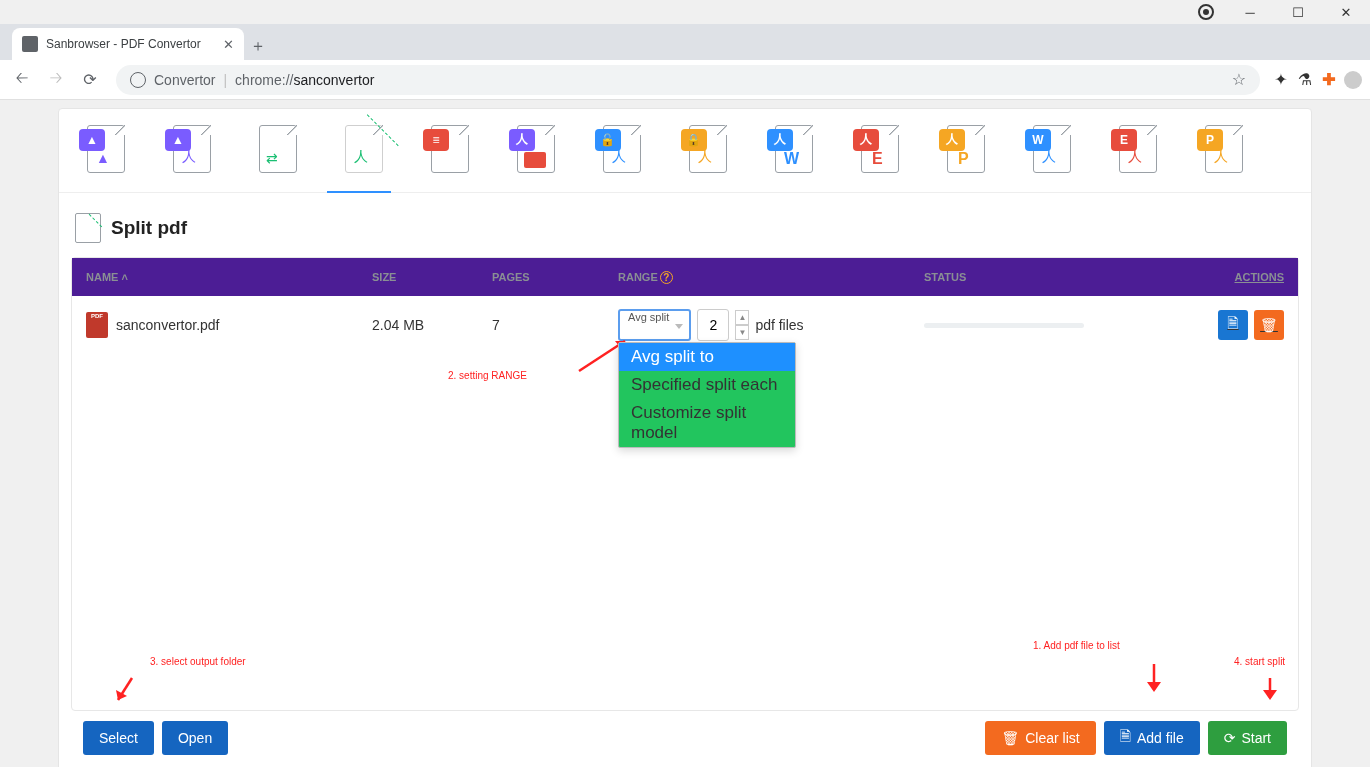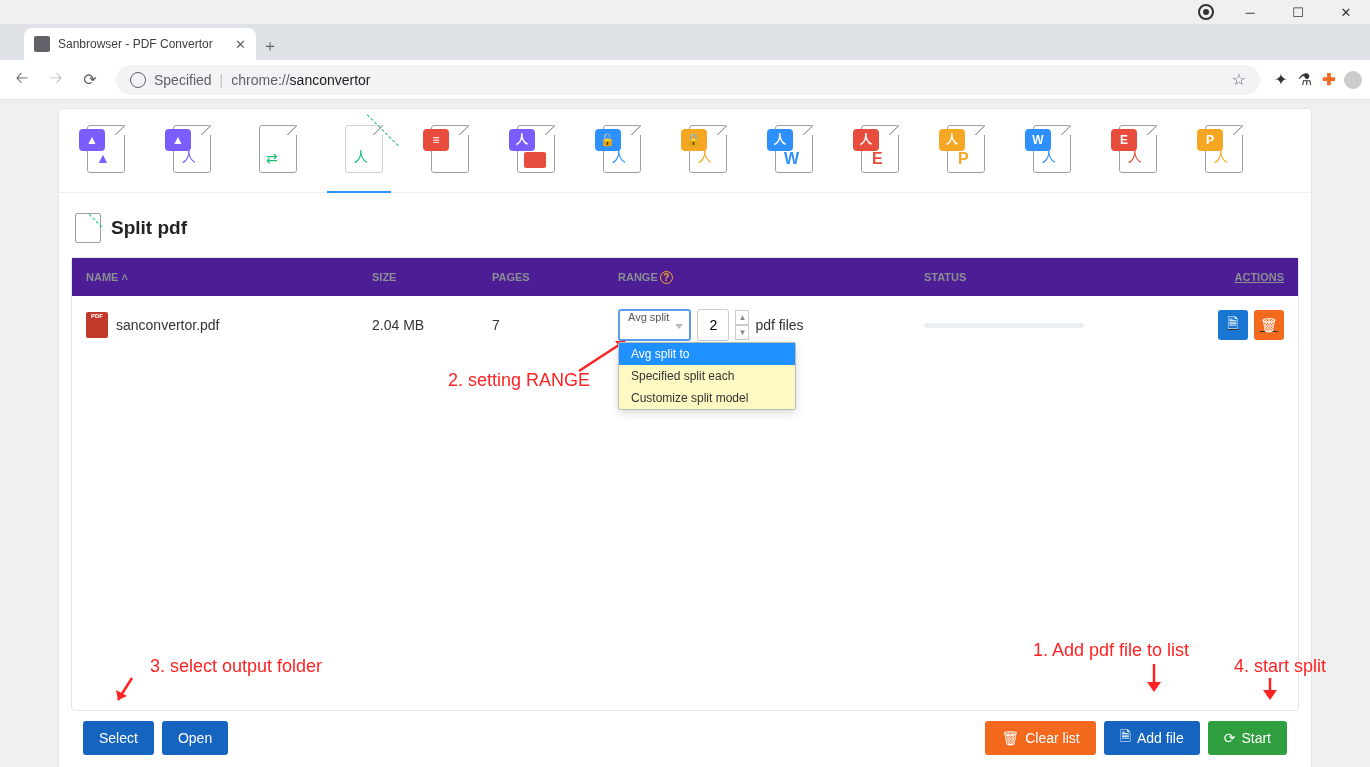--- a/index.html
+++ b/index.html
@@ -1,21 +1,21 @@
 <!DOCTYPE html>
 <html><head>
 <meta charset="utf-8">
 <style>
 * { margin:0; padding:0; box-sizing:border-box; font-family:"Segoe UI",Arial,sans-serif; }
 body { background:#fff; width:1370px; height:767px; overflow:hidden; position:relative; }
 
 .win-titlebar { height:24px; background:#f0f0f0; display:flex; justify-content:flex-end; align-items:center; gap:24px; padding-right:12px; }
 .win-btn { width:24px; text-align:center; font-size:13px; color:#333; cursor:default; }
 
-.tab-strip { height:36px; background:#dee1e6; display:flex; align-items:flex-end; padding-left:24px; }
+.tab-strip { height:36px; background:#dee1e6; display:flex; align-items:flex-end; padding-left:12px; }
 .tab { background:#fff; width:232px; height:32px; border-radius:8px 8px 0 0; display:flex; align-items:center; padding:0 10px; font-size:12px; color:#3c4043; gap:8px; }
 .tab-favicon { width:16px; height:16px; background:#5f6368; border-radius:2px; }
 .tab-close { margin-left:auto; font-size:13px; color:#5f6368; }
 .newtab { width:28px; height:28px; display:flex; align-items:center; justify-content:center; font-size:16px; color:#5f6368; }
 
 .toolbar { height:40px; background:#fff; border-bottom:1px solid #e0e0e0; display:flex; align-items:center; padding:0 8px; gap:6px; }
 .nav-btn { width:28px; height:28px; display:flex; align-items:center; justify-content:center; color:#5f6368; border-radius:50%; }
 .nav-btn.disabled { color:#bdbdbd; }
 .omnibox { flex:1; height:30px; background:#f1f3f4; border-radius:15px; display:flex; align-items:center; padding:0 14px; font-size:14px; color:#5f6368; gap:8px; margin:0 6px; }
 .omnibox .globe { width:16px; height:16px; border:1.5px solid #5f6368; border-radius:50%; position:relative; }
@@ -53,42 +53,42 @@
 .pdf-ico { width:22px; height:26px; background:#c0392b; border-radius:2px; position:relative; }
 .pdf-ico::before { content:"PDF"; position:absolute; top:1px; left:0; right:0; font-size:6px; color:#fff; text-align:center; font-weight:700; }
 
 .range-widget { display:flex; align-items:center; gap:6px; position:relative; }
 .range-select { border:2px solid #5b9dee; border-radius:3px; height:32px; padding:0 20px 0 8px; background:#fff; font-size:11px; color:#555; position:relative; }
 .range-select::after { content:""; position:absolute; right:6px; top:13px; border-left:4px solid transparent; border-right:4px solid transparent; border-top:5px solid #bbb; }
 .range-num { width:32px; height:32px; border:1px solid #ccc; border-radius:3px; text-align:center; font-size:14px; }
 .spinner { display:flex; flex-direction:column; }
 .spinner div { width:14px; height:15px; border:1px solid #ccc; font-size:8px; display:flex; align-items:center; justify-content:center; color:#888; }
 
-.dropdown { position:absolute; top:33px; left:0; width:178px; background:#fef9c3; border:1px solid #bbb; border-radius:2px; box-shadow:0 3px 8px rgba(0,0,0,0.15); z-index:10; font-size:12px; }
+.dropdown { position:absolute; top:33px; left:0; width:178px; background:#22c55e; border:1px solid #bbb; border-radius:2px; box-shadow:0 3px 8px rgba(0,0,0,0.15); z-index:10; font-size:17px; }
 .dropdown .opt { padding:4px 12px; color:#333; }
 .dropdown .opt.sel { background:#1e90ff; color:#fff; }
 
 .status-bar { width:160px; height:5px; background:#eceff1; border-radius:3px; }
 
 .row-actions { display:flex; gap:6px; justify-content:flex-end; padding-right:14px; }
 .row-btn { width:30px; height:30px; border-radius:3px; display:flex; align-items:center; justify-content:center; color:#fff; }
 .row-btn.blue { background:#1976d2; }
 .row-btn.orange { background:#f36a1f; }
 
 .grid-body-space { height:356px; }
 
 .footer { display:flex; align-items:center; gap:8px; padding:10px 12px; }
 .btn { height:34px; border-radius:3px; padding:0 16px; font-size:14px; color:#fff; display:flex; align-items:center; gap:6px; border:none; }
 .btn.blue { background:#1565c0; }
 .btn.orange { background:#f36a1f; }
 .btn.green { background:#2e9e3f; }
 .output-box { flex:0 0 354px; height:34px; border:1px solid #ccc; border-radius:3px; padding:0 10px; color:#9a9a9a; font-size:14px; display:flex; align-items:center; }
 .footer-spacer { flex:1; }
 
-.annot { position:absolute; color:#f22; font-size:18px; font-weight:500; pointer-events:none; }
+.annot { position:absolute; color:#f22; font-size:10px; font-weight:500; pointer-events:none; }
 .arrow-red { position:absolute; pointer-events:none; }
 </style>
 </head>
 <body>
 
 <div class="win-titlebar">
   <span style="width:16px;height:16px;border:2px solid #333;border-radius:50%;display:inline-block;position:relative;">
       <span style="position:absolute;left:3px;top:3px;width:6px;height:6px;background:#333;border-radius:50%;"></span>
     </span>
   <span class="win-btn">─</span>
@@ -104,21 +104,21 @@
   </div>
   <div class="newtab">＋</div>
 </div>
 
 <div class="toolbar">
   <div class="nav-btn">🡠</div>
   <div class="nav-btn disabled">🡢</div>
   <div class="nav-btn">⟳</div>
   <div class="omnibox">
     <span class="globe"></span>
-    <span>Specified</span>
+    <span>Convertor</span>
     <span class="sep">|</span>
     <span class="omni-url"><span>chrome://</span><b>sanconvertor</b></span>
     <span class="omni-right">
       <span class="star">☆</span>
     </span>
   </div>
   <span class="ext-ico" style="color:#333;">✦</span>
   <span class="ext-ico" style="color:#333;">⚗</span>
   <span class="ext-ico" style="color:#f36a1f;font-weight:700;">✚</span>
   <span class="ext-ico" style="background:#ccc;border-radius:50%;">&nbsp;</span>

